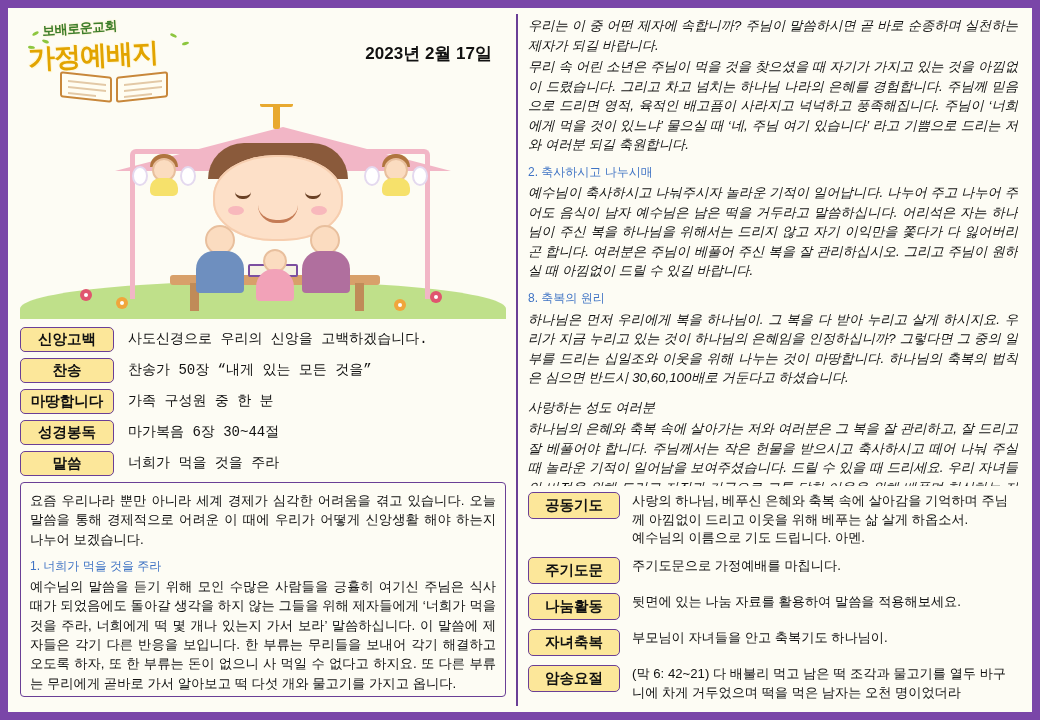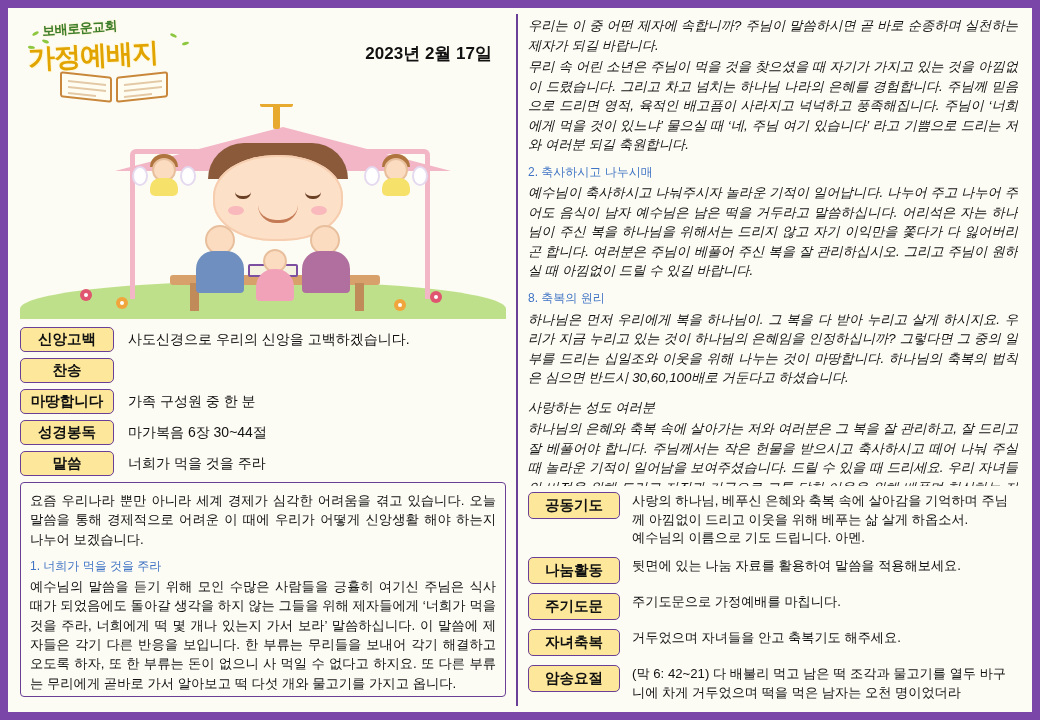--- a/index.html
+++ b/index.html
@@ -122,21 +122,21 @@
   .angel .a-head { position:absolute; left: 10px; top: 6px; width: 24px; height: 24px; border-radius: 50%; background: #fbdcc0; border: 2px solid #e8bf9d;}
   .angel .a-hair { position:absolute; left: 8px; top: 2px; width: 28px; height: 13px; border-radius: 14px 14px 0 0; background: #b0753f;}
   .angel .a-wing { position:absolute; top: 14px; width: 16px; height: 20px; background: #ffffff; border: 2px solid #e4d9ef; border-radius: 50% 50% 50% 50%;}
   .angel .a-wing.l { left: -10px; } .angel .a-wing.r { right: -10px; }
   .angel .a-body { position:absolute; left: 8px; top: 26px; width: 28px; height: 18px; border-radius: 10px 10px 5px 5px; background: #f6e16b;}
 
   .flower { position: absolute; width: 12px; height: 12px; border-radius: 50%; }
   .flower::after { content:""; position:absolute; left:4px; top:4px; width:4px; height:4px; border-radius:50%; background:#fff;}
 
   
-  .label-table { margin-top: 8px; width: 100%; }
+  .label-table { margin-top: 8px; width: 100%; font-family: Liberation Mono, monospace; }
   .label-row { display: flex; align-items: center; margin-bottom: 6px; }
   .label-pill {
     width: 94px; min-height: 25px; flex: 0 0 94px;
     background: #fce79a; border: 1.6px solid #6a3f96; border-radius: 5px;
     font-size: 14.5px; font-weight: bold; color: #111;
     display: flex; align-items: center; justify-content: center;
     padding: 2px 0;
   }
   .label-text {
     padding-left: 14px; font-size: 14px; color: #111; line-height: 1.35;
@@ -250,20 +250,21 @@
       <div class="flower" style="right:100px; bottom:8px; background:#f0a63c;"></div>
     </div>
 
     <div class="label-table">
       <div class="label-row">
         <div class="label-pill">신앙고백</div>
         <div class="label-text">사도신경으로 우리의 신앙을 고백하겠습니다.</div>
       </div>
       <div class="label-row">
         <div class="label-pill">찬송</div>
+        <div class="label-text">찬송가 50장  “내게 있는 모든 것을”</div>
       </div>
       <div class="label-row">
         <div class="label-pill">마땅합니다</div>
         <div class="label-text">가족 구성원 중 한 분</div>
       </div>
       <div class="label-row">
         <div class="label-pill">성경봉독</div>
         <div class="label-text">마가복음 6장 30~44절</div>
       </div>
       <div class="label-row">
@@ -293,30 +294,30 @@
       <p>하나님의 은혜와 축복 속에 살아가는 저와 여러분은 그 복을 잘 관리하고, 잘 드리고 잘 베풀어야 합니다. 주님께서는 작은 헌물을 받으시고 축사하시고 떼어 나눠 주실 때 놀라운 기적이 일어남을 보여주셨습니다. 드릴 수 있을 때 드리세요. 우리 자녀들의 비전을 위해 드리고 지진과 기근으로 고통 당한 이웃을 위해 베풀며 헌신하는 저와 여러분 되길 축복합니다.</p>
     </div>
 
     <div class="right-labels">
       <div class="r-row">
         <div class="r-pill">공동기도</div>
         <div class="r-text" style="white-space:pre-line;">사랑의 하나님, 베푸신 은혜와 축복 속에 살아감을 기억하며 주님께 아낌없이 드리고 이웃을 위해 베푸는 삶 살게 하옵소서.
 예수님의 이름으로 기도 드립니다. 아멘.</div>
       </div>
       <div class="r-row">
+        <div class="r-pill">주기도문</div>
+        <div class="r-text">주기도문으로 가정예배를 마칩니다.</div>
+      </div>
+      <div class="r-row">
         <div class="r-pill">나눔활동</div>
         <div class="r-text">뒷면에 있는 나눔 자료를 활용하여 말씀을 적용해보세요.</div>
       </div>
       <div class="r-row">
-        <div class="r-pill">주기도문</div>
-        <div class="r-text">주기도문으로 가정예배를 마칩니다.</div>
-      </div>
-      <div class="r-row">
         <div class="r-pill">자녀축복</div>
-        <div class="r-text">거두었으며 자녀들을 안고 축복기도 해주세요.</div>
+        <div class="r-text">부모님이 자녀들을 안고 축복기도 하나님이.</div>
       </div>
       <div class="r-row">
         <div class="r-pill">암송요절</div>
         <div class="r-text">(막 6: 42~21) 다 배불리 먹고 남은 떡 조각과 물고기를 열두 바구니에 차게 거두었으며 떡을 먹은 남자는 오천 명이었더라</div>
       </div>
     </div>
   </div>
 </div>
 
 </body></html>

